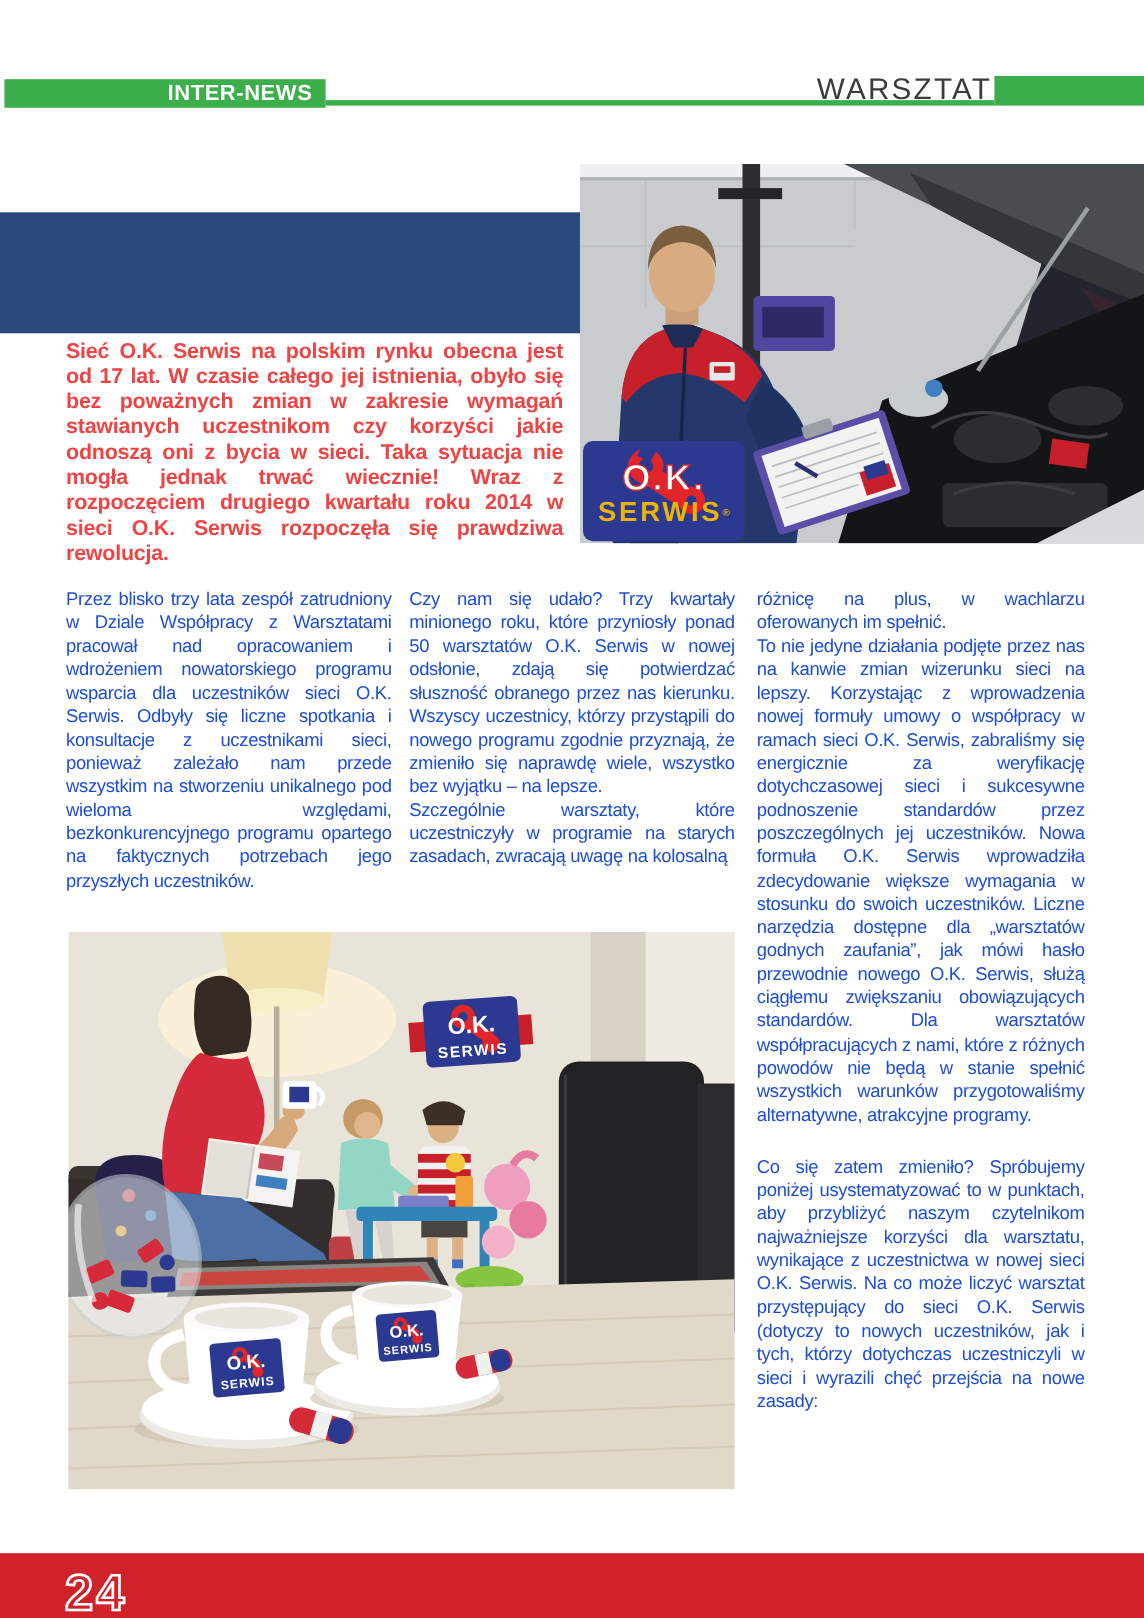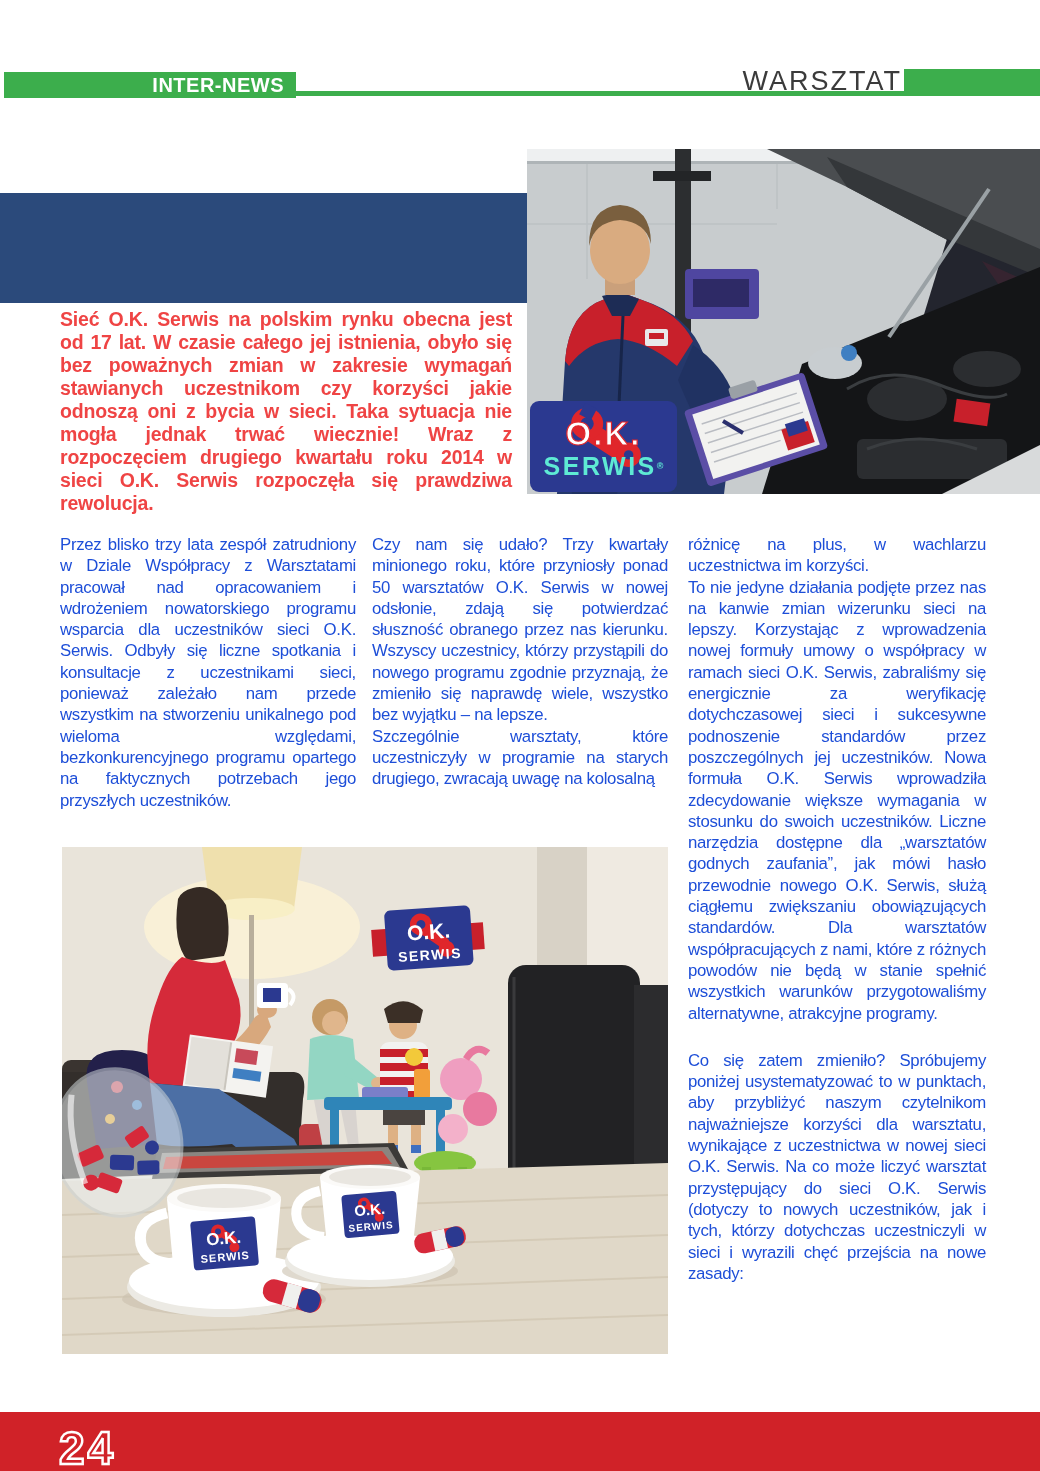--- a/index.html
+++ b/index.html
@@ -65,21 +65,21 @@
     background:#2b3990; border-radius:9px;
     display:flex; flex-direction:column; align-items:center; justify-content:center;
     overflow:hidden;
   }
   .oklogo .wrench { position:absolute; left:28px; top:2px; width:96px; height:66px; }
   .ok-l1 {
     position:relative; font-weight:bold; font-size:33px; line-height:33px; color:#ffffff;
     -webkit-text-stroke:1.2px #e0262b; letter-spacing:2px; margin-top:2px;
   }
   .ok-l2 {
-    position:relative; font-weight:bold; font-size:25px; line-height:26px; color:#5eead4;
+    position:relative; font-weight:bold; font-size:25px; line-height:26px; color:#eab308;
     letter-spacing:2.5px; margin-top:3px;
   }
   .ok-reg { font-size:9px; vertical-align:top; letter-spacing:0; -webkit-text-stroke:0; }
 
   
   .footer-bar {
     position:absolute; left:0; top:1400px; width:1040px; height:71px; background:#d02228;
   }
   .pagenum { position:absolute; left:55px; top:1406px; }
 </style>
@@ -185,24 +185,24 @@
     <div class="ok-l2"><span>SERWIS</span><span class="ok-reg">®</span></div>
   </div>
 
   <p class="intro">Sieć O.K. Serwis na polskim rynku obecna jest od 17 lat. W czasie całego jej istnienia, obyło się bez poważnych zmian w zakresie wymagań stawianych uczestnikom czy korzyści jakie odnoszą oni z bycia w sieci. Taka sytuacja nie mogła jednak trwać wiecznie! Wraz z rozpoczęciem drugiego kwartału roku 2014 w sieci O.K. Serwis rozpoczęła się prawdziwa rewolucja.</p>
 
   <div class="col" id="col1">
     <p>Przez blisko trzy lata zespół zatrudniony w Dziale Współpracy z Warsztatami pracował nad opracowaniem i wdrożeniem nowatorskiego programu wsparcia dla uczestników sieci O.K. Serwis. Odbyły się liczne spotkania i konsultacje z uczestnikami sieci, ponieważ zależało nam przede wszystkim na stworzeniu unikalnego pod wieloma względami, bezkonkurencyjnego programu opartego na faktycznych potrzebach jego przyszłych uczestników.</p>
   </div>
   <div class="col" id="col2">
     <p>Czy nam się udało? Trzy kwartały minionego roku, które przyniosły ponad 50 warsztatów O.K. Serwis w nowej odsłonie, zdają się potwierdzać słuszność obranego przez nas kierunku. Wszyscy uczestnicy, którzy przystąpili do nowego programu zgodnie przyznają, że zmieniło się naprawdę wiele, wszystko bez wyjątku – na lepsze.</p>
-    <p>Szczególnie warsztaty, które uczestniczyły w programie na starych drugiego, zwracają uwagę na kolosalną</p>
+    <p>Szczególnie warsztaty, które uczestniczyły w programie na starych zasadach, zwracają uwagę na kolosalną</p>
   </div>
   <div class="col" id="col3">
-    <p>różnicę na plus, w wachlarzu uczestnictwa im korzyści.</p>
+    <p>różnicę na plus, w wachlarzu oferowanych im spełnić.</p>
     <p>To nie jedyne działania podjęte przez nas na kanwie zmian wizerunku sieci na lepszy. Korzystając z wprowadzenia nowej formuły umowy o współpracy w ramach sieci O.K. Serwis, zabraliśmy się energicznie za weryfikację dotychczasowej sieci i sukcesywne podnoszenie standardów przez poszczególnych jej uczestników. Nowa formuła O.K. Serwis wprowadziła zdecydowanie większe wymagania w stosunku do swoich uczestników. Liczne narzędzia dostępne dla „warsztatów godnych zaufania”, jak mówi hasło przewodnie nowego O.K. Serwis, służą ciągłemu zwiększaniu obowiązujących standardów. Dla warsztatów współpracujących z nami, które z różnych powodów nie będą w stanie spełnić wszystkich warunków przygotowaliśmy alternatywne, atrakcyjne programy.</p>
     <p class="gap">Co się zatem zmieniło? Spróbujemy poniżej usystematyzować to w punktach, aby przybliżyć naszym czytelnikom najważniejsze korzyści dla warsztatu, wynikające z uczestnictwa w nowej sieci O.K. Serwis. Na co może liczyć warsztat przystępujący do sieci O.K. Serwis (dotyczy to nowych uczestników, jak i tych, którzy dotychczas uczestniczyli w sieci i wyrazili chęć przejścia na nowe zasady:</p>
   </div>
 
   <div class="photo-mid">
     <svg viewBox="0 0 606 507" preserveAspectRatio="none">
 
       <rect width="606" height="507" fill="#e9e4da"></rect>
       <rect x="475" width="50" height="335" fill="#d8d2c6"></rect>
       <rect x="525" width="81" height="335" fill="#efeae1"></rect>

